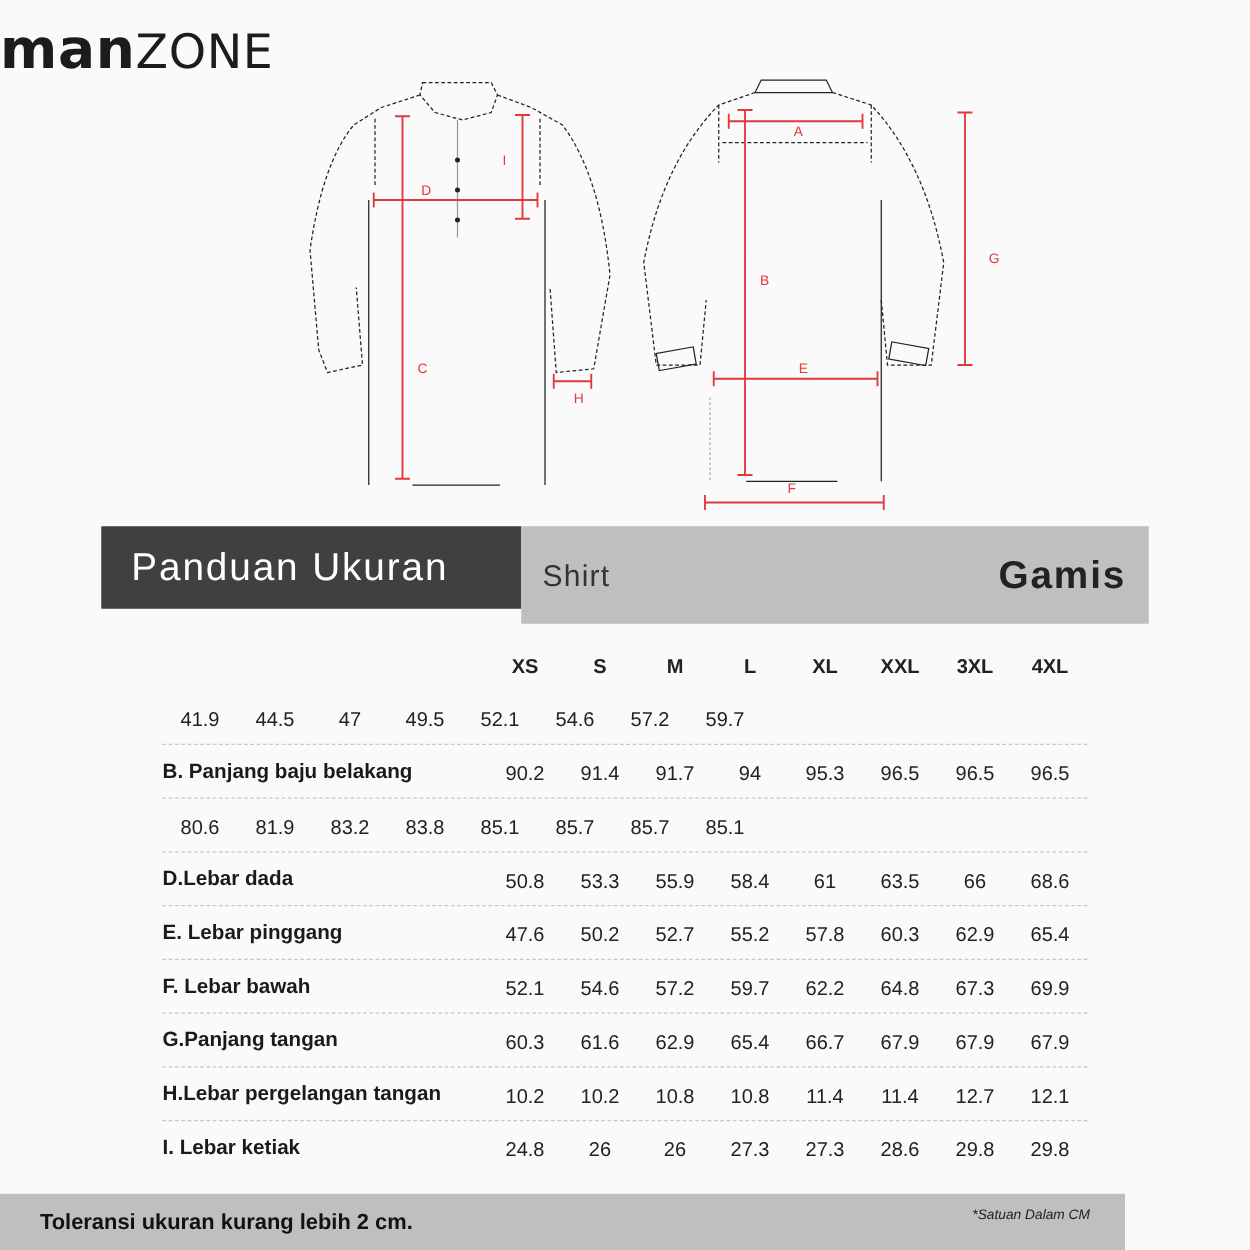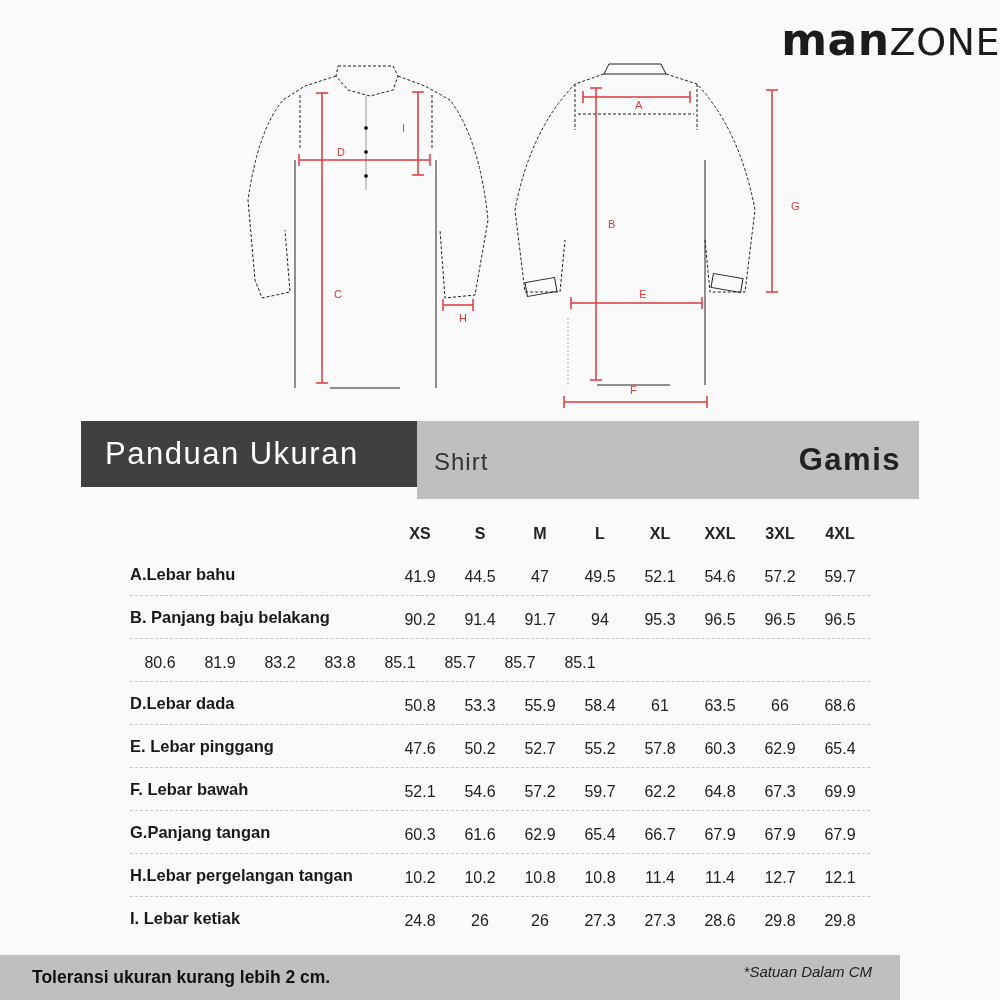--- a/index.html
+++ b/index.html
@@ -1,21 +1,21 @@
 <!DOCTYPE html>
 <html><head>
 <meta charset="utf-8">
 <style>
   html, body { margin: 0; padding: 0; }
   body {
     width: 1000px; height: 1000px; background: #fafafa; position: relative; overflow: hidden;
     font-family: "Liberation Sans", sans-serif; color: #1a1a1a;
   }
   .logo {
-    position: absolute; top: 14px; left: 0; width: 1000px; text-align: right;
+    position: absolute; top: 14px; left: 0; width: 1000px; text-align: left;
     font-family: "DejaVu Sans", sans-serif; font-size: 44px; line-height: 52px; color: #1c1c1c; letter-spacing: 0.5px;
   }
   .logo .l1 { font-weight: bold; }
   .logo .l2 { font-weight: normal; font-size: 38px; }
   .diagram { position: absolute; left: 0; top: 58px; width: 1000px; height: 355px; }
   .diagram svg { position: absolute; left: 0; top: 0; }
   .dim-label { fill: #e0393e; font-family: "Liberation Sans", sans-serif; font-size: 11px; }
 
   .banner { position: absolute; top: 421px; left: 81px; width: 838px; height: 66px; display: flex; }
   .banner .title-box {
@@ -40,21 +40,21 @@
   .cells { display: flex; flex: 1; }
   .cell { width: 60px; text-align: center; font-size: 16px; color: #222; }
   .hdr { font-weight: bold; font-size: 16px; }
   .row .cell { padding-top: 4px; }
 
   .footer {
     position: absolute; top: 955px; left: 0; width: 900px; height: 45px; background: #bfbfc1;
     display: flex; align-items: center; justify-content: space-between; padding: 0 28px 0 32px; box-sizing: border-box;
   }
   .footer .note { font-size: 17.5px; font-weight: bold; color: #111; }
-  .footer .unit { font-size: 15px; font-style: italic; color: #222; margin-top: -12px; }
+  .footer .unit { font-size: 11px; font-style: italic; color: #222; margin-top: -12px; }
 </style>
 </head>
 <body>
 
 <div class="logo"><span class="l1">man</span><span class="l2">ZONE</span></div>
 
 <div class="diagram">
   <svg width="1000" height="355" viewBox="0 58 1000 355">
     <g fill="none" stroke="#222" stroke-width="1">
 
@@ -127,21 +127,20 @@
       <div class="cell hdr">M</div>
       <div class="cell hdr">L</div>
       <div class="cell hdr">XL</div>
       <div class="cell hdr">XXL</div>
       <div class="cell hdr">3XL</div>
       <div class="cell hdr">4XL</div>
     </div>
   </div>
   <div id="rows">
       <div class="row sep">
-        <div class="lbl">A.Lebar bahu</div>
         <div class="cells">
           <div class="cell">41.9</div>
           <div class="cell">44.5</div>
           <div class="cell">47</div>
           <div class="cell">49.5</div>
           <div class="cell">52.1</div>
           <div class="cell">54.6</div>
           <div class="cell">57.2</div>
           <div class="cell">59.7</div>
         </div>

